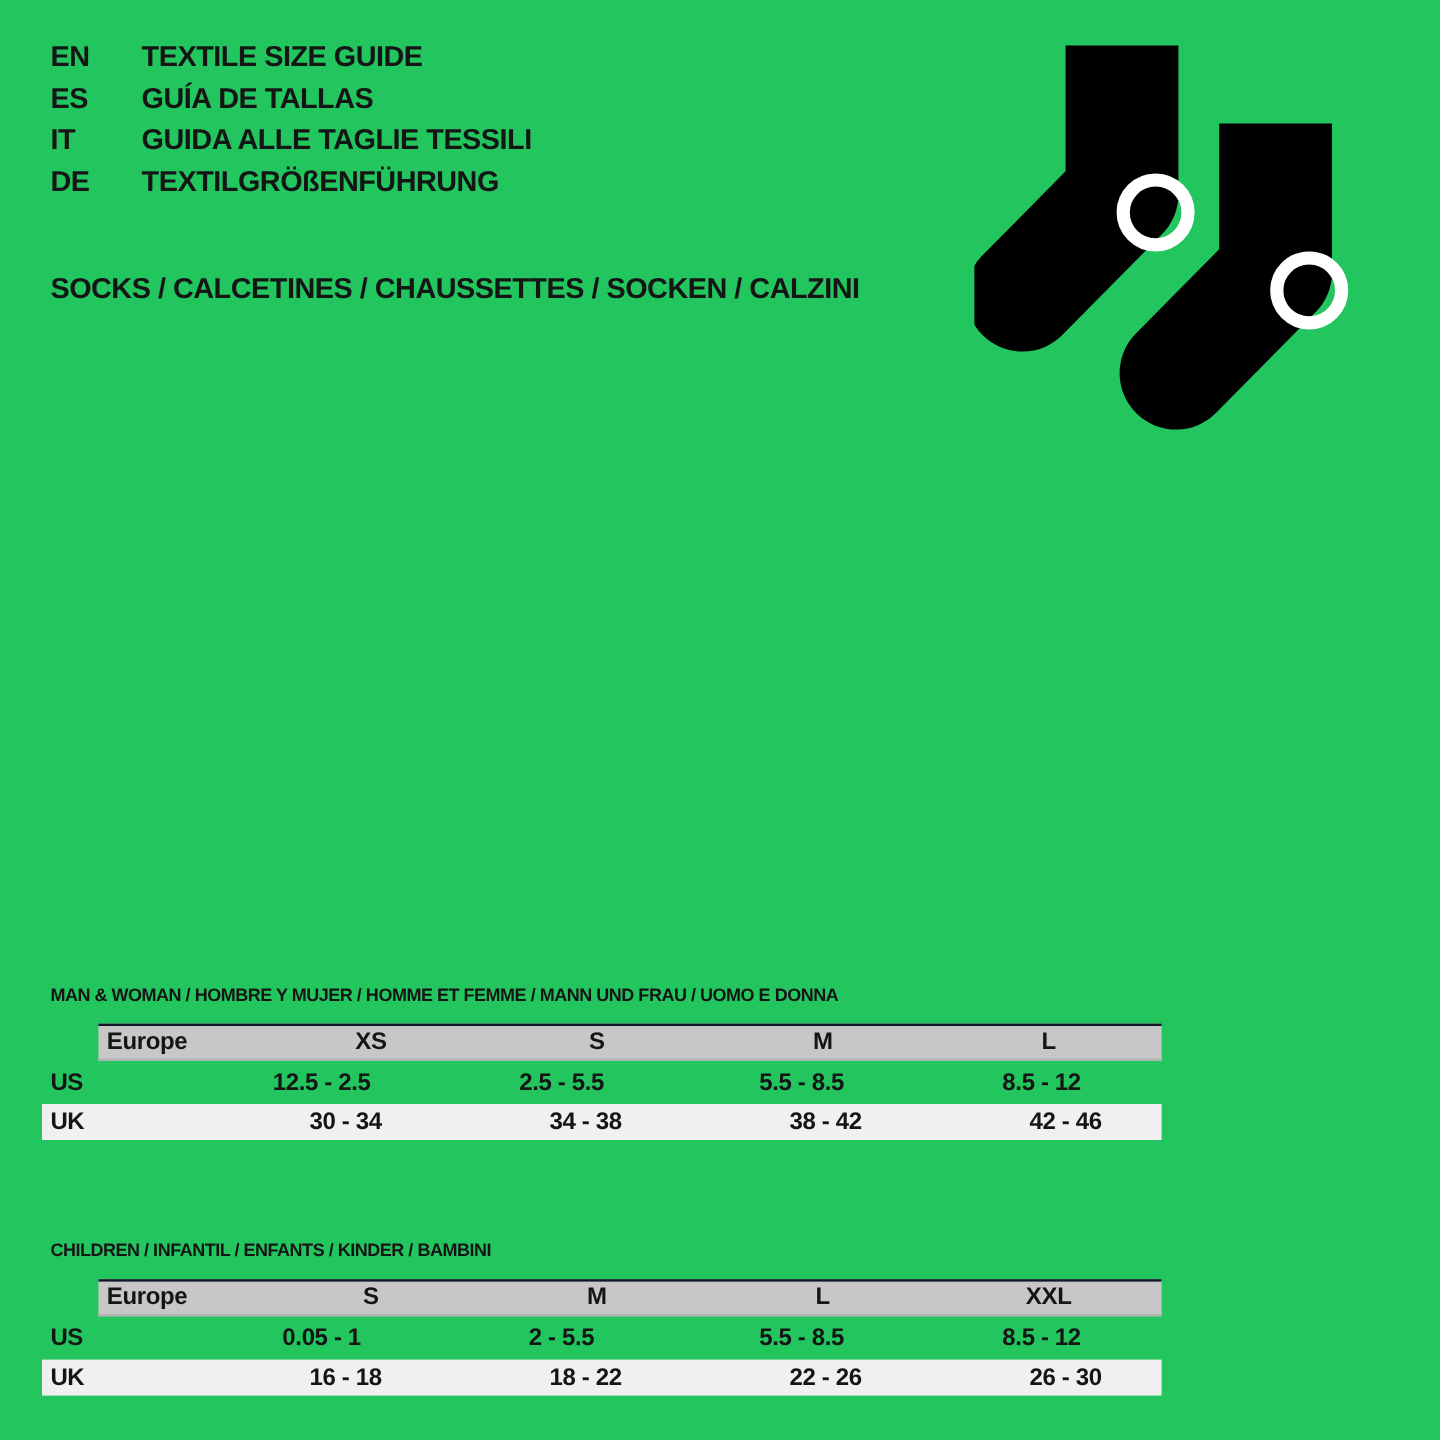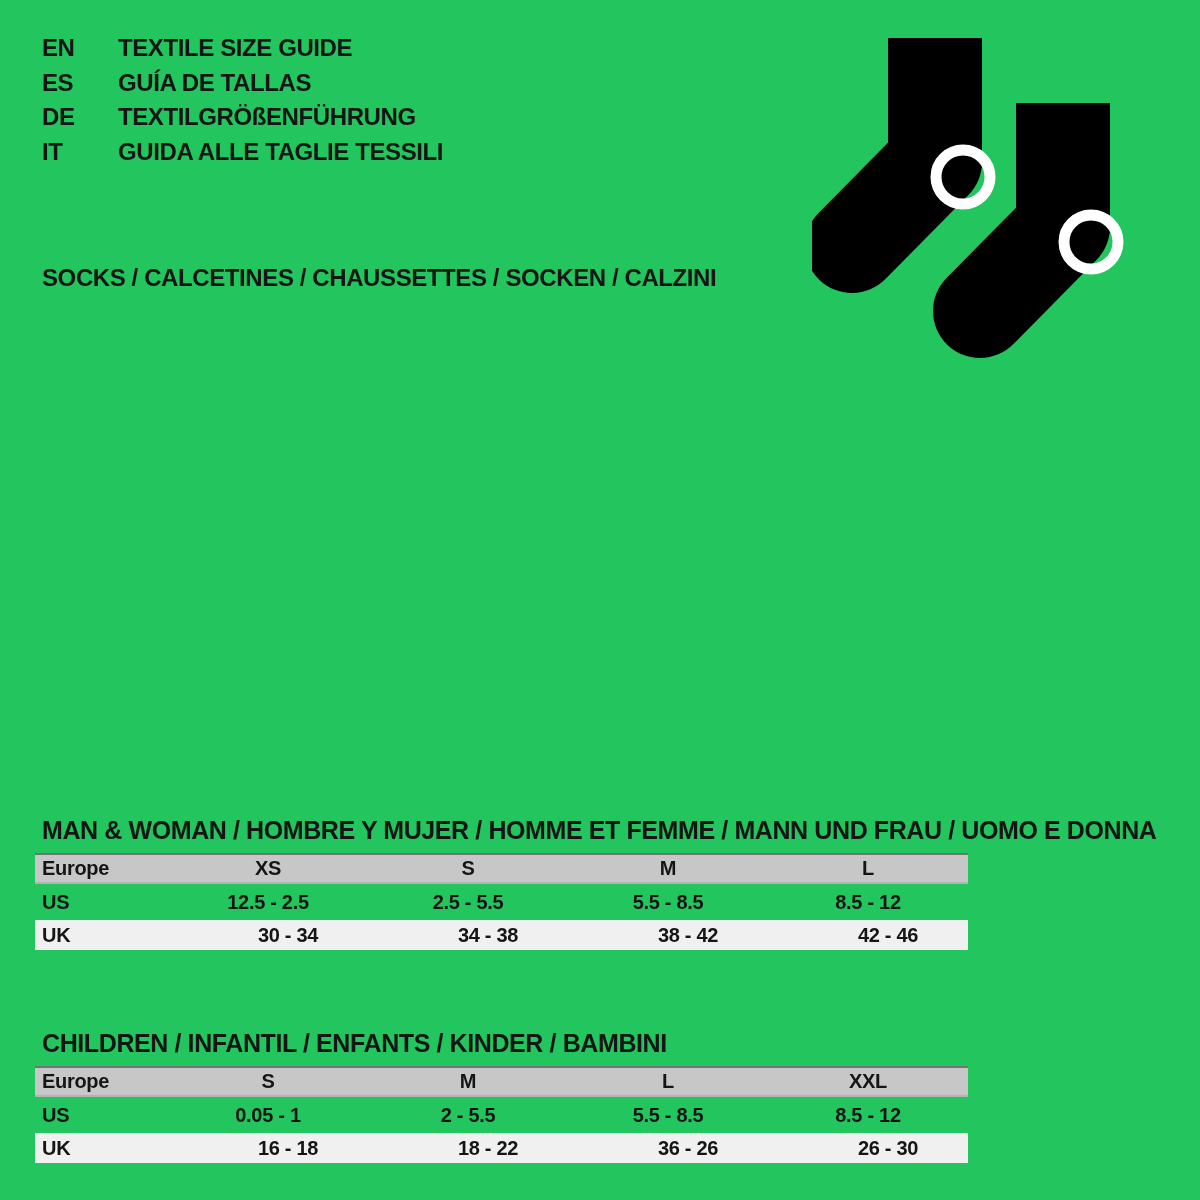--- a/index.html
+++ b/index.html
@@ -17,45 +17,45 @@
     position:absolute;left:42px;top:31px;
     font-size:24px;line-height:34.5px;letter-spacing:-0.4px;
   }
   .lang-row{display:flex;}
   .lang-code{width:76px;flex:0 0 76px;}
   
   .category-line{
     position:absolute;left:42px;top:224px;
     font-size:24px;line-height:34px;letter-spacing:-0.4px;
     white-space:nowrap;
-    margin-top:37px;
   }
   
   .socks-icon{position:absolute;left:812px;top:28px;width:320px;height:340px;}
   
   .size-section{position:absolute;left:35px;width:933px;}
   .section-adults{top:818px;}
   .section-children{top:1031px;}
   .table-title{
-    font-size:25px;line-height:24px;letter-spacing:-0.4px;
+    font-size:15px;line-height:24px;letter-spacing:-0.4px;
     padding-left:7px;margin:0 0 11px 0;white-space:nowrap;
   }
   .size-table{width:933px;font-size:20px;letter-spacing:-0.3px;}
   .t-row{
     display:grid;
     grid-template-columns:133px 1fr 1fr 1fr 1fr;
     align-items:center;
     height:30px;
     box-sizing:border-box;
   }
   .t-head{
     background:#c7c7c7;
-    border-top:2px solid #737373;
+    border-top:2px solid #0f172a;
     border-bottom:2px solid #b3b3b3;
     height:31px;
+    margin-left:47px;
   }
   .t-row + .t-row{margin-top:3px;}
   .t-row.alt{background:#f0f0f0;gap:40px;}
   .cell{text-align:center;}
   .cell.label{text-align:left;padding-left:7px;}
 </style>
 </head>
 <body>
 
 <div class="page">
@@ -63,26 +63,26 @@
   <div class="lang-list">
     <div class="lang-row">
       <span class="lang-code">EN</span>
       <span class="lang-label">TEXTILE SIZE GUIDE</span>
     </div>
     <div class="lang-row">
       <span class="lang-code">ES</span>
       <span class="lang-label">GUÍA DE TALLAS</span>
     </div>
     <div class="lang-row">
+      <span class="lang-code">IT</span>
+      <span class="lang-label">GUIDA ALLE TAGLIE TESSILI</span>
+    </div>
+    <div class="lang-row">
       <span class="lang-code">DE</span>
       <span class="lang-label">TEXTILGRÖßENFÜHRUNG</span>
-    </div>
-    <div class="lang-row">
-      <span class="lang-code">IT</span>
-      <span class="lang-label">GUIDA ALLE TAGLIE TESSILI</span>
     </div>
   </div>
 
   <div class="category-line">SOCKS / CALCETINES / CHAUSSETTES / SOCKEN / CALZINI</div>
 
   <svg class="socks-icon" viewBox="0 0 320 340" xmlns="http://www.w3.org/2000/svg">
     <g stroke="#000000" fill="none">
       <path d="M123,10 L123,140" stroke-width="94" stroke-linecap="butt"></path>
       <path d="M123,134 L40,218" stroke-width="94" stroke-linecap="round"></path>
       <circle cx="151" cy="149" r="27" stroke="#ffffff" stroke-width="11"></circle>
@@ -135,19 +135,19 @@
         <div class="cell label">US</div>
         <div class="cell">0.05 - 1</div>
         <div class="cell">2 - 5.5</div>
         <div class="cell">5.5 - 8.5</div>
         <div class="cell">8.5 - 12</div>
       </div>
       <div class="t-row alt">
         <div class="cell label">UK</div>
         <div class="cell">16 - 18</div>
         <div class="cell">18 - 22</div>
-        <div class="cell">36 - 26</div>
+        <div class="cell">22 - 26</div>
         <div class="cell">26 - 30</div>
       </div>
     </div>
   </div>
 
 </div>
 
 </body></html>

